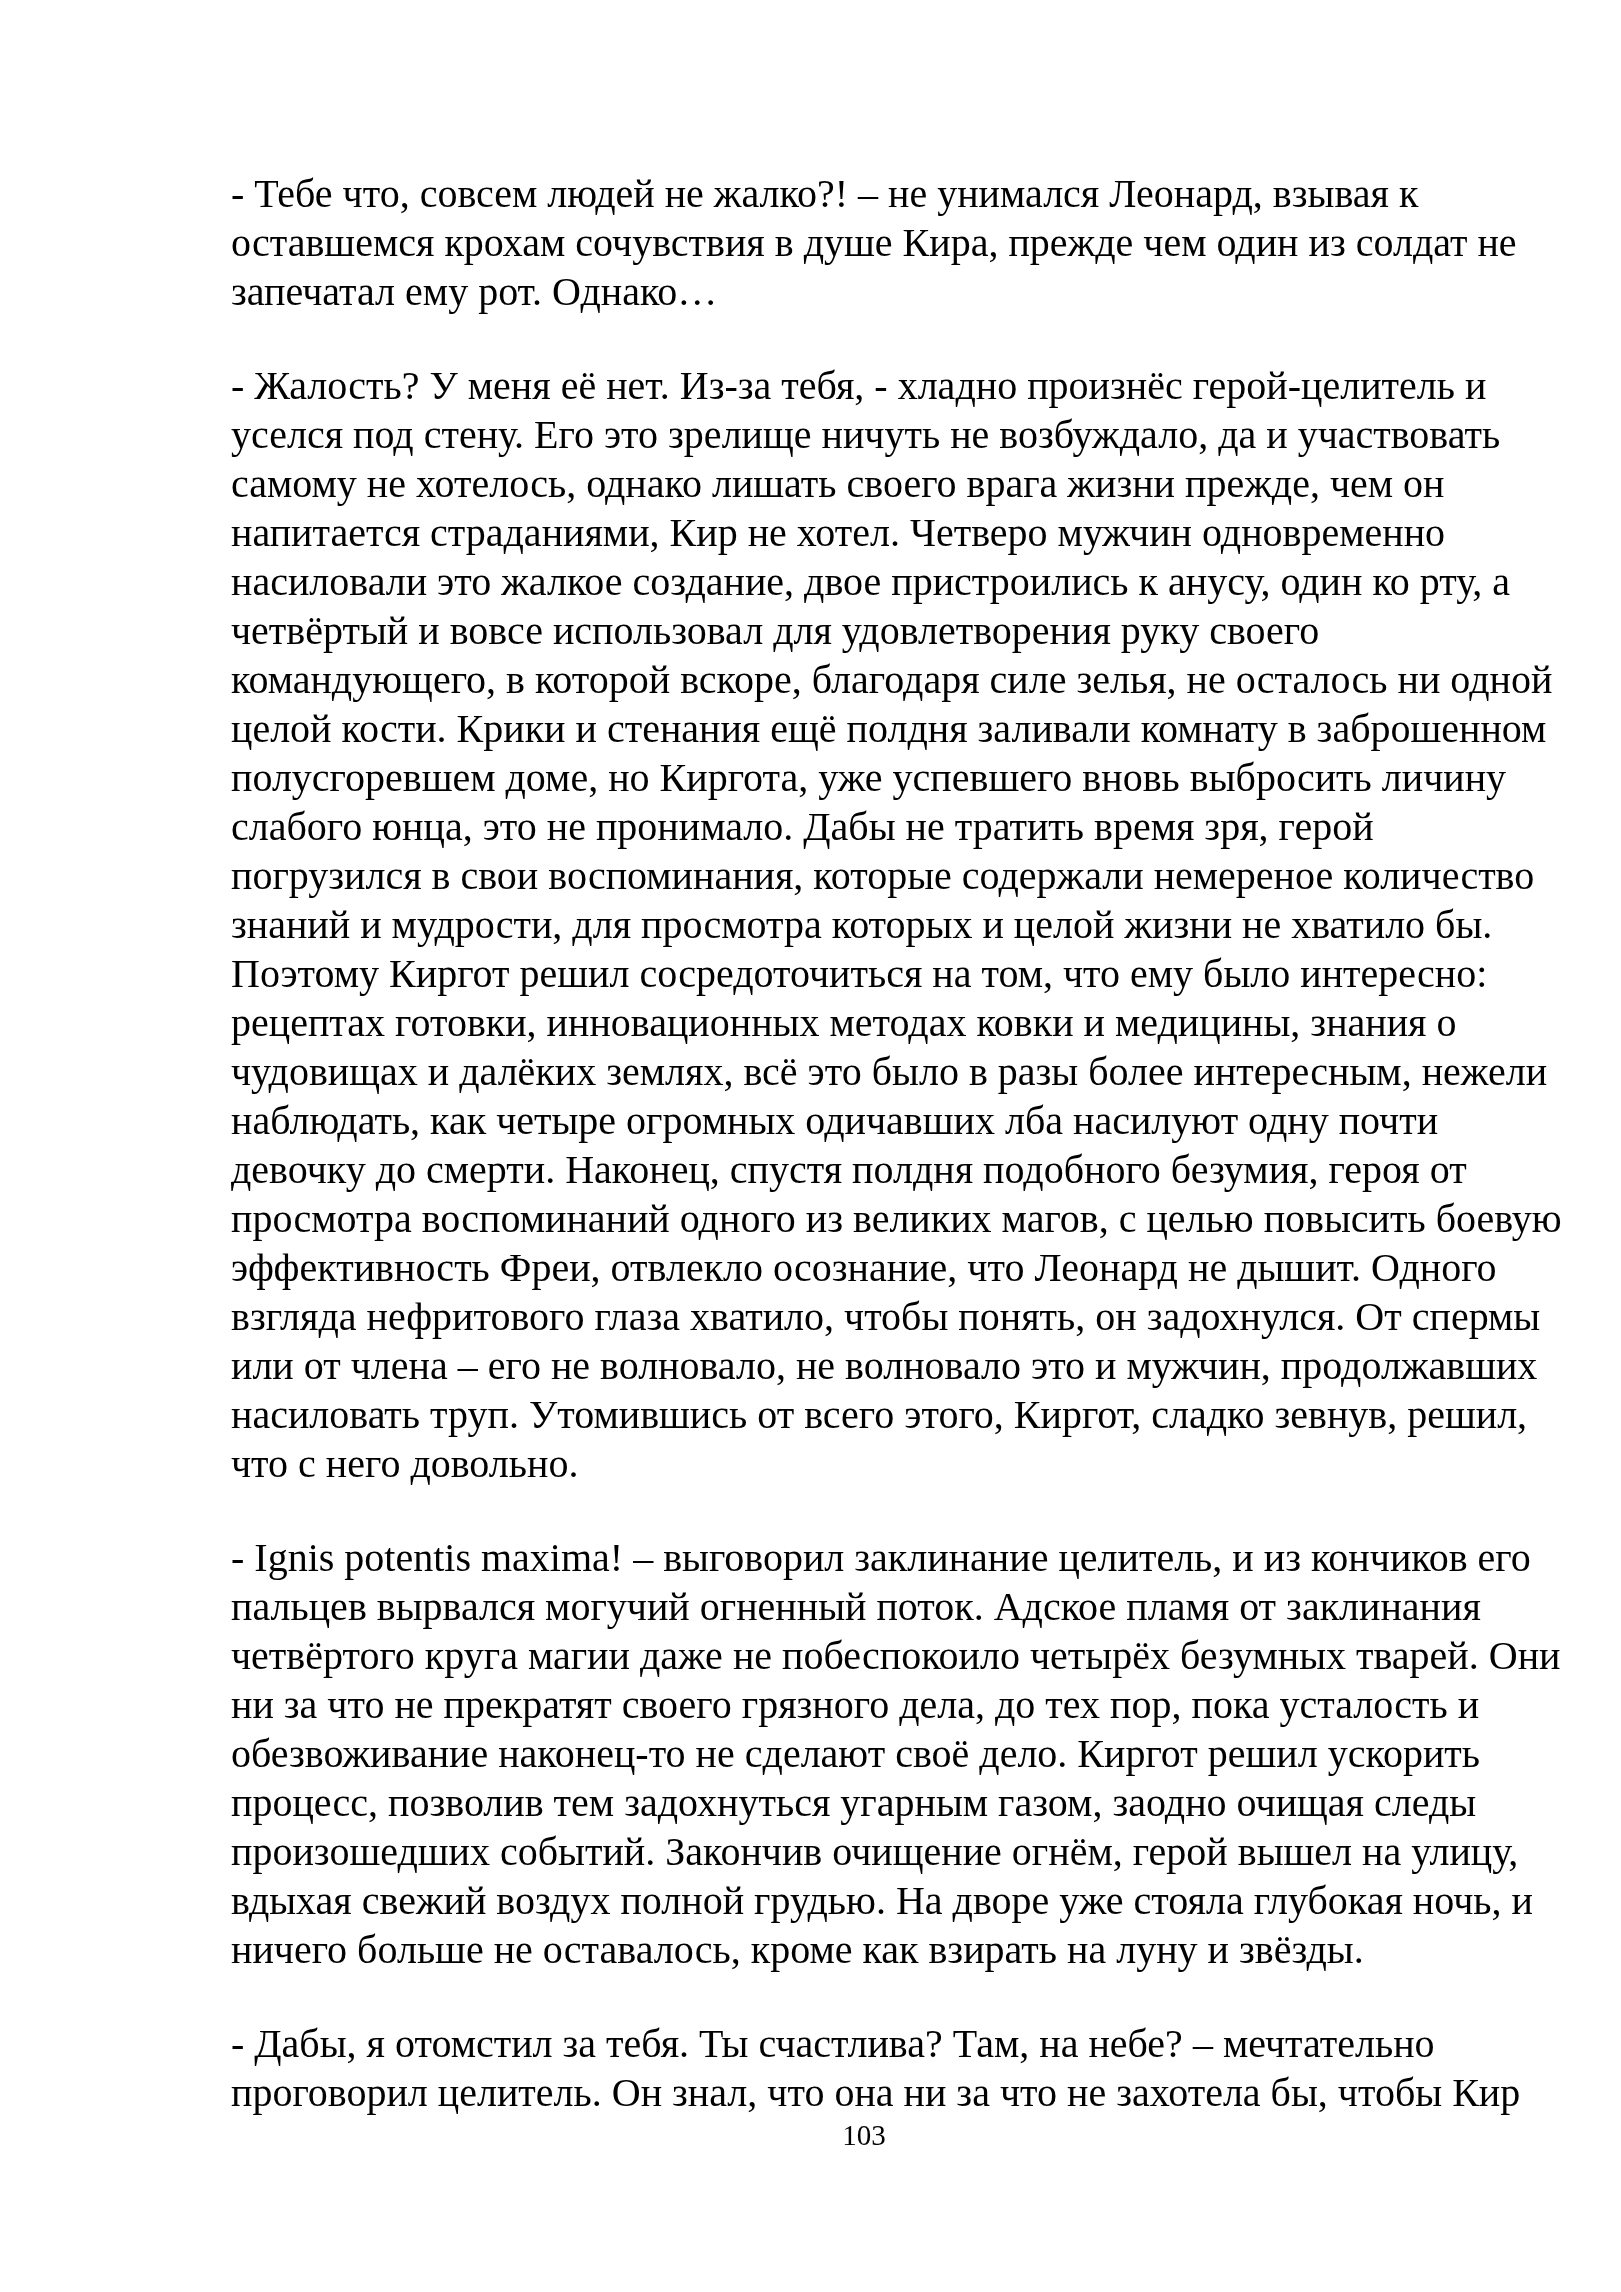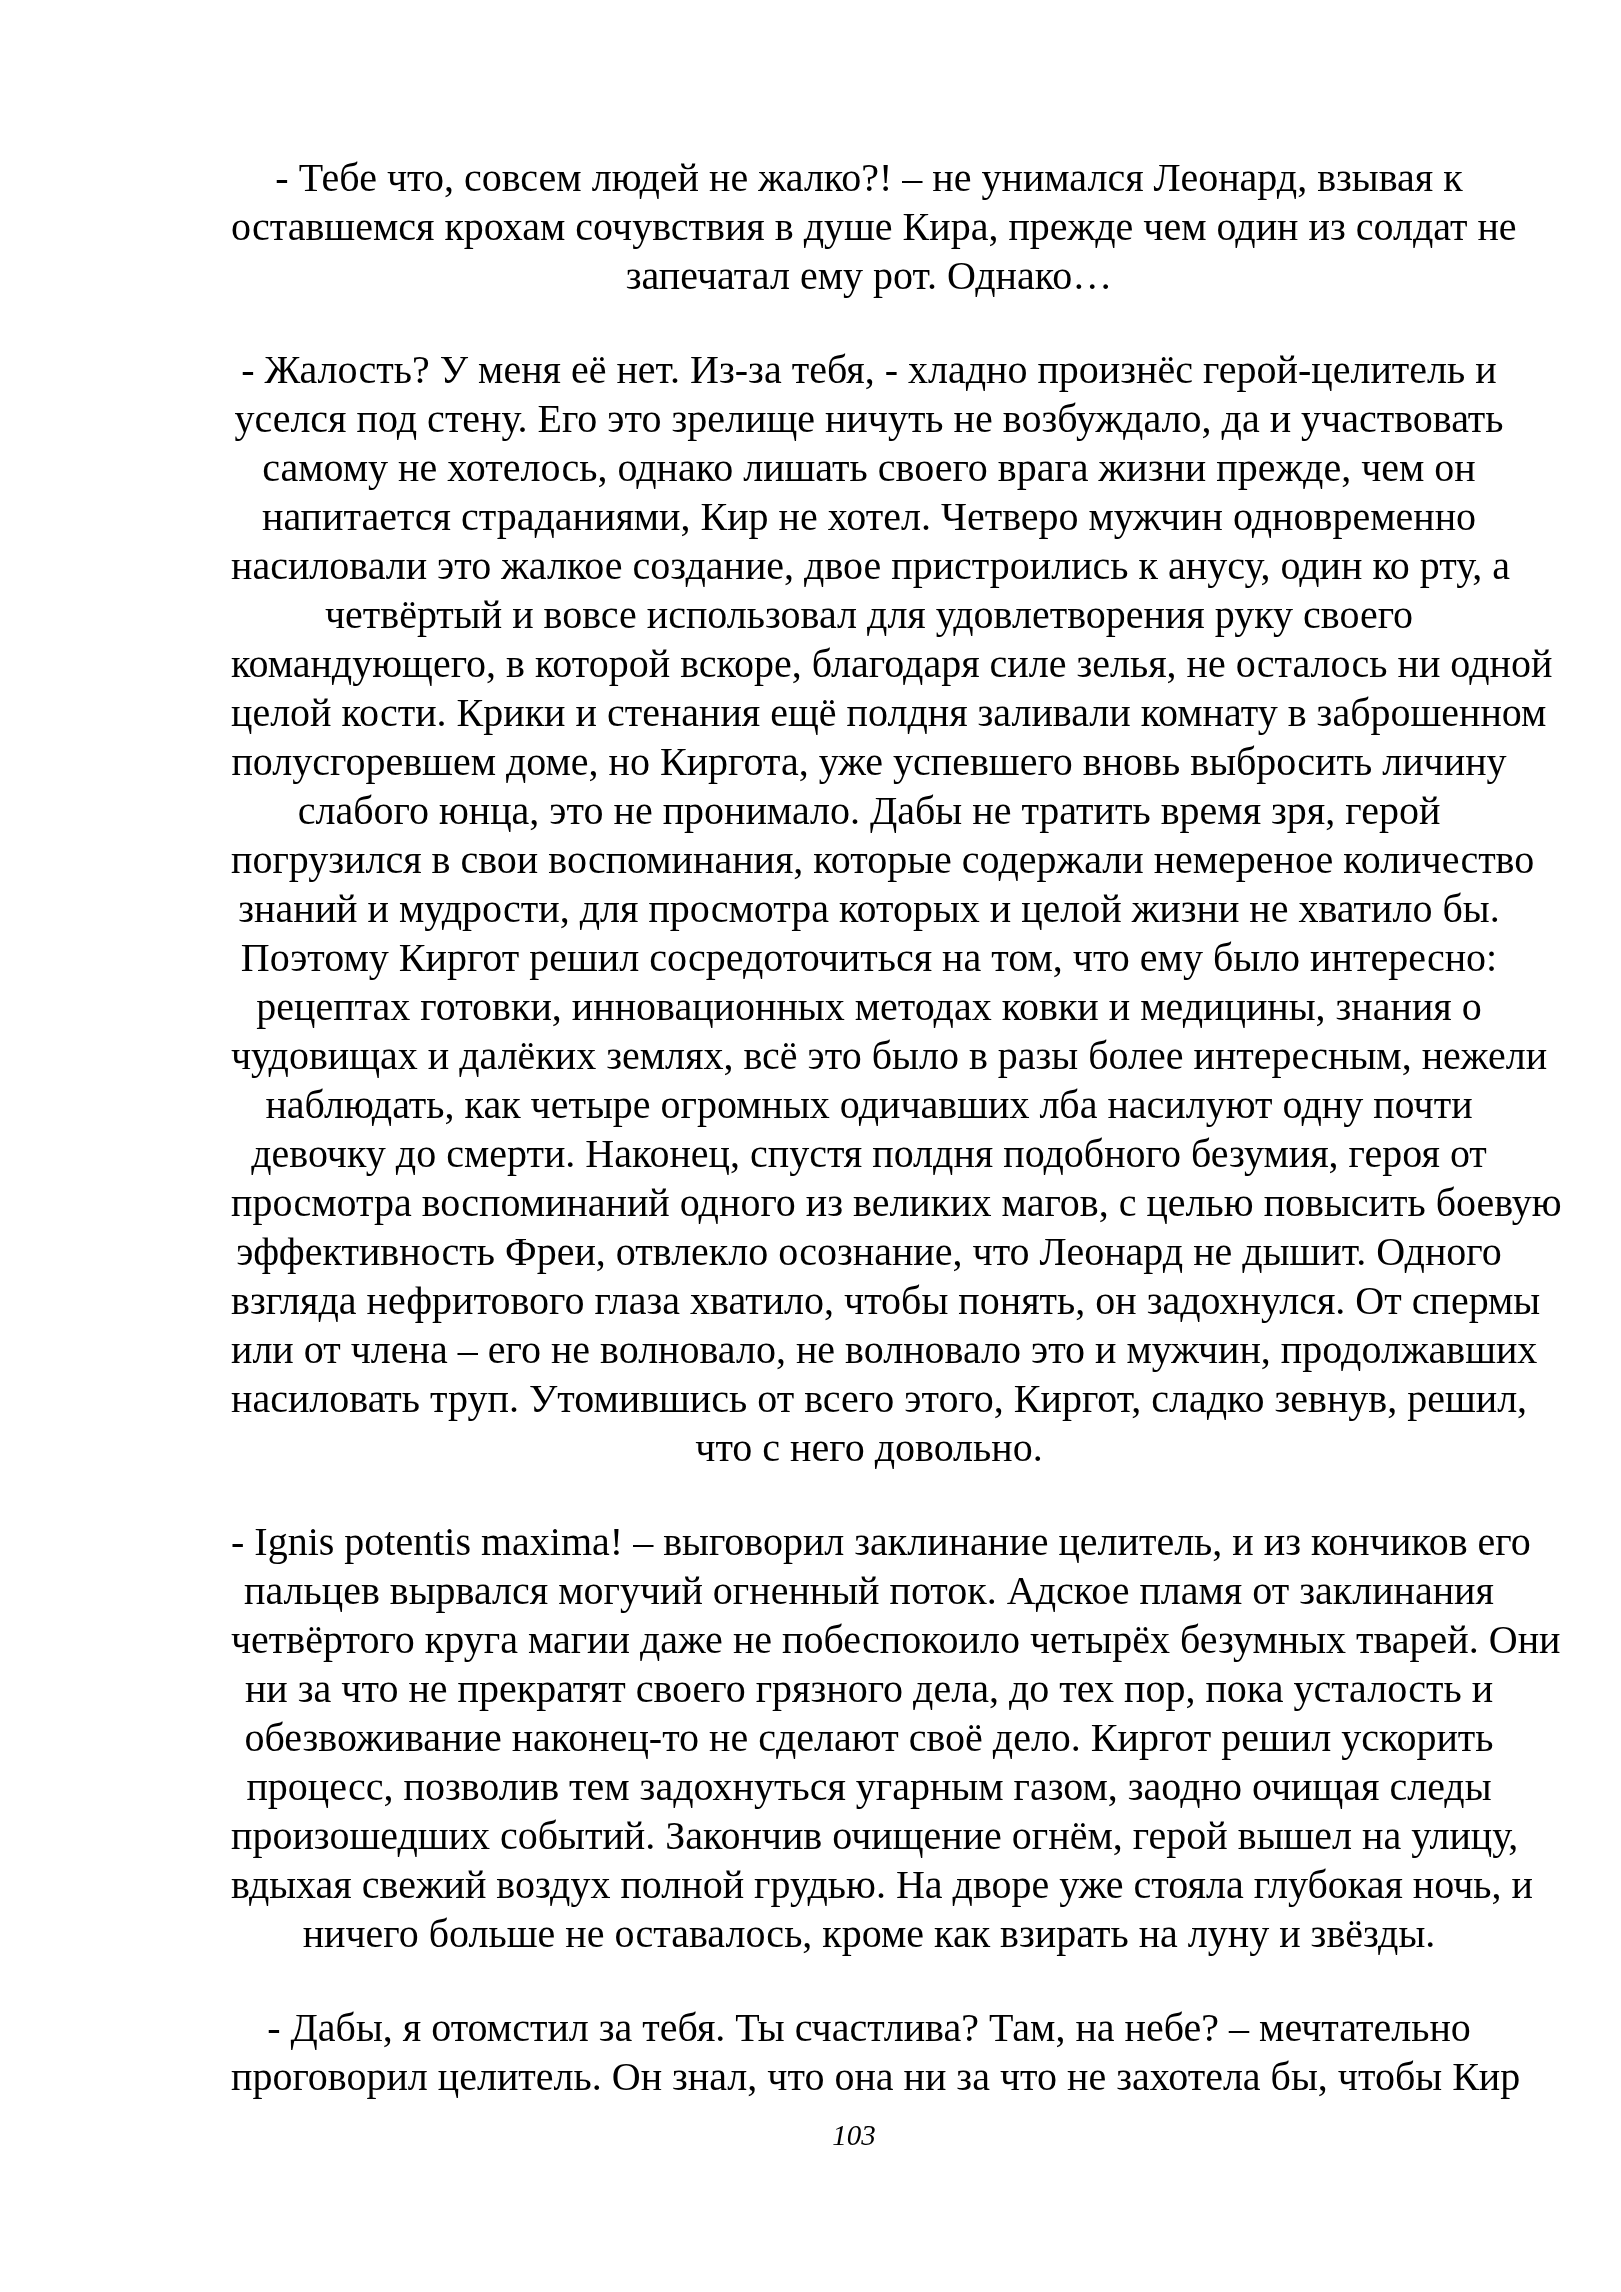--- a/index.html
+++ b/index.html
@@ -16,36 +16,35 @@
     font-family: "Liberation Serif", "DejaVu Serif", serif;
     color: #000000;
   }
   .content {
     position: absolute;
     left: 231px;
     top: 153px;
     width: 1276px;
   }
   .para {
-    margin: 0 0 45px 0;
+    margin: 16px 0 45px 0;
     font-size: 40px;
     line-height: 49px;
     white-space: pre; 
-    text-align: center;
+    text-align: left;
     letter-spacing: 0px;
   }
   .footer {
     position: absolute;
-    left: 216px;
+    left: 226px;
     width: 1276px;
     top: 2119px;
     text-align: center;
     font-size: 29px;
     line-height: 33px;
-    font-style: italic;
   }
 </style>
 </head>
 <body>
 
 <div class="page">
   <div class="content" id="paragraphs-container">
       <p class="para">- Тебе что, совсем людей не жалко?! – не унимался Леонард, взывая к
 оставшемся крохам сочувствия в душе Кира, прежде чем один из солдат не
 запечатал ему рот. Однако…</p>

